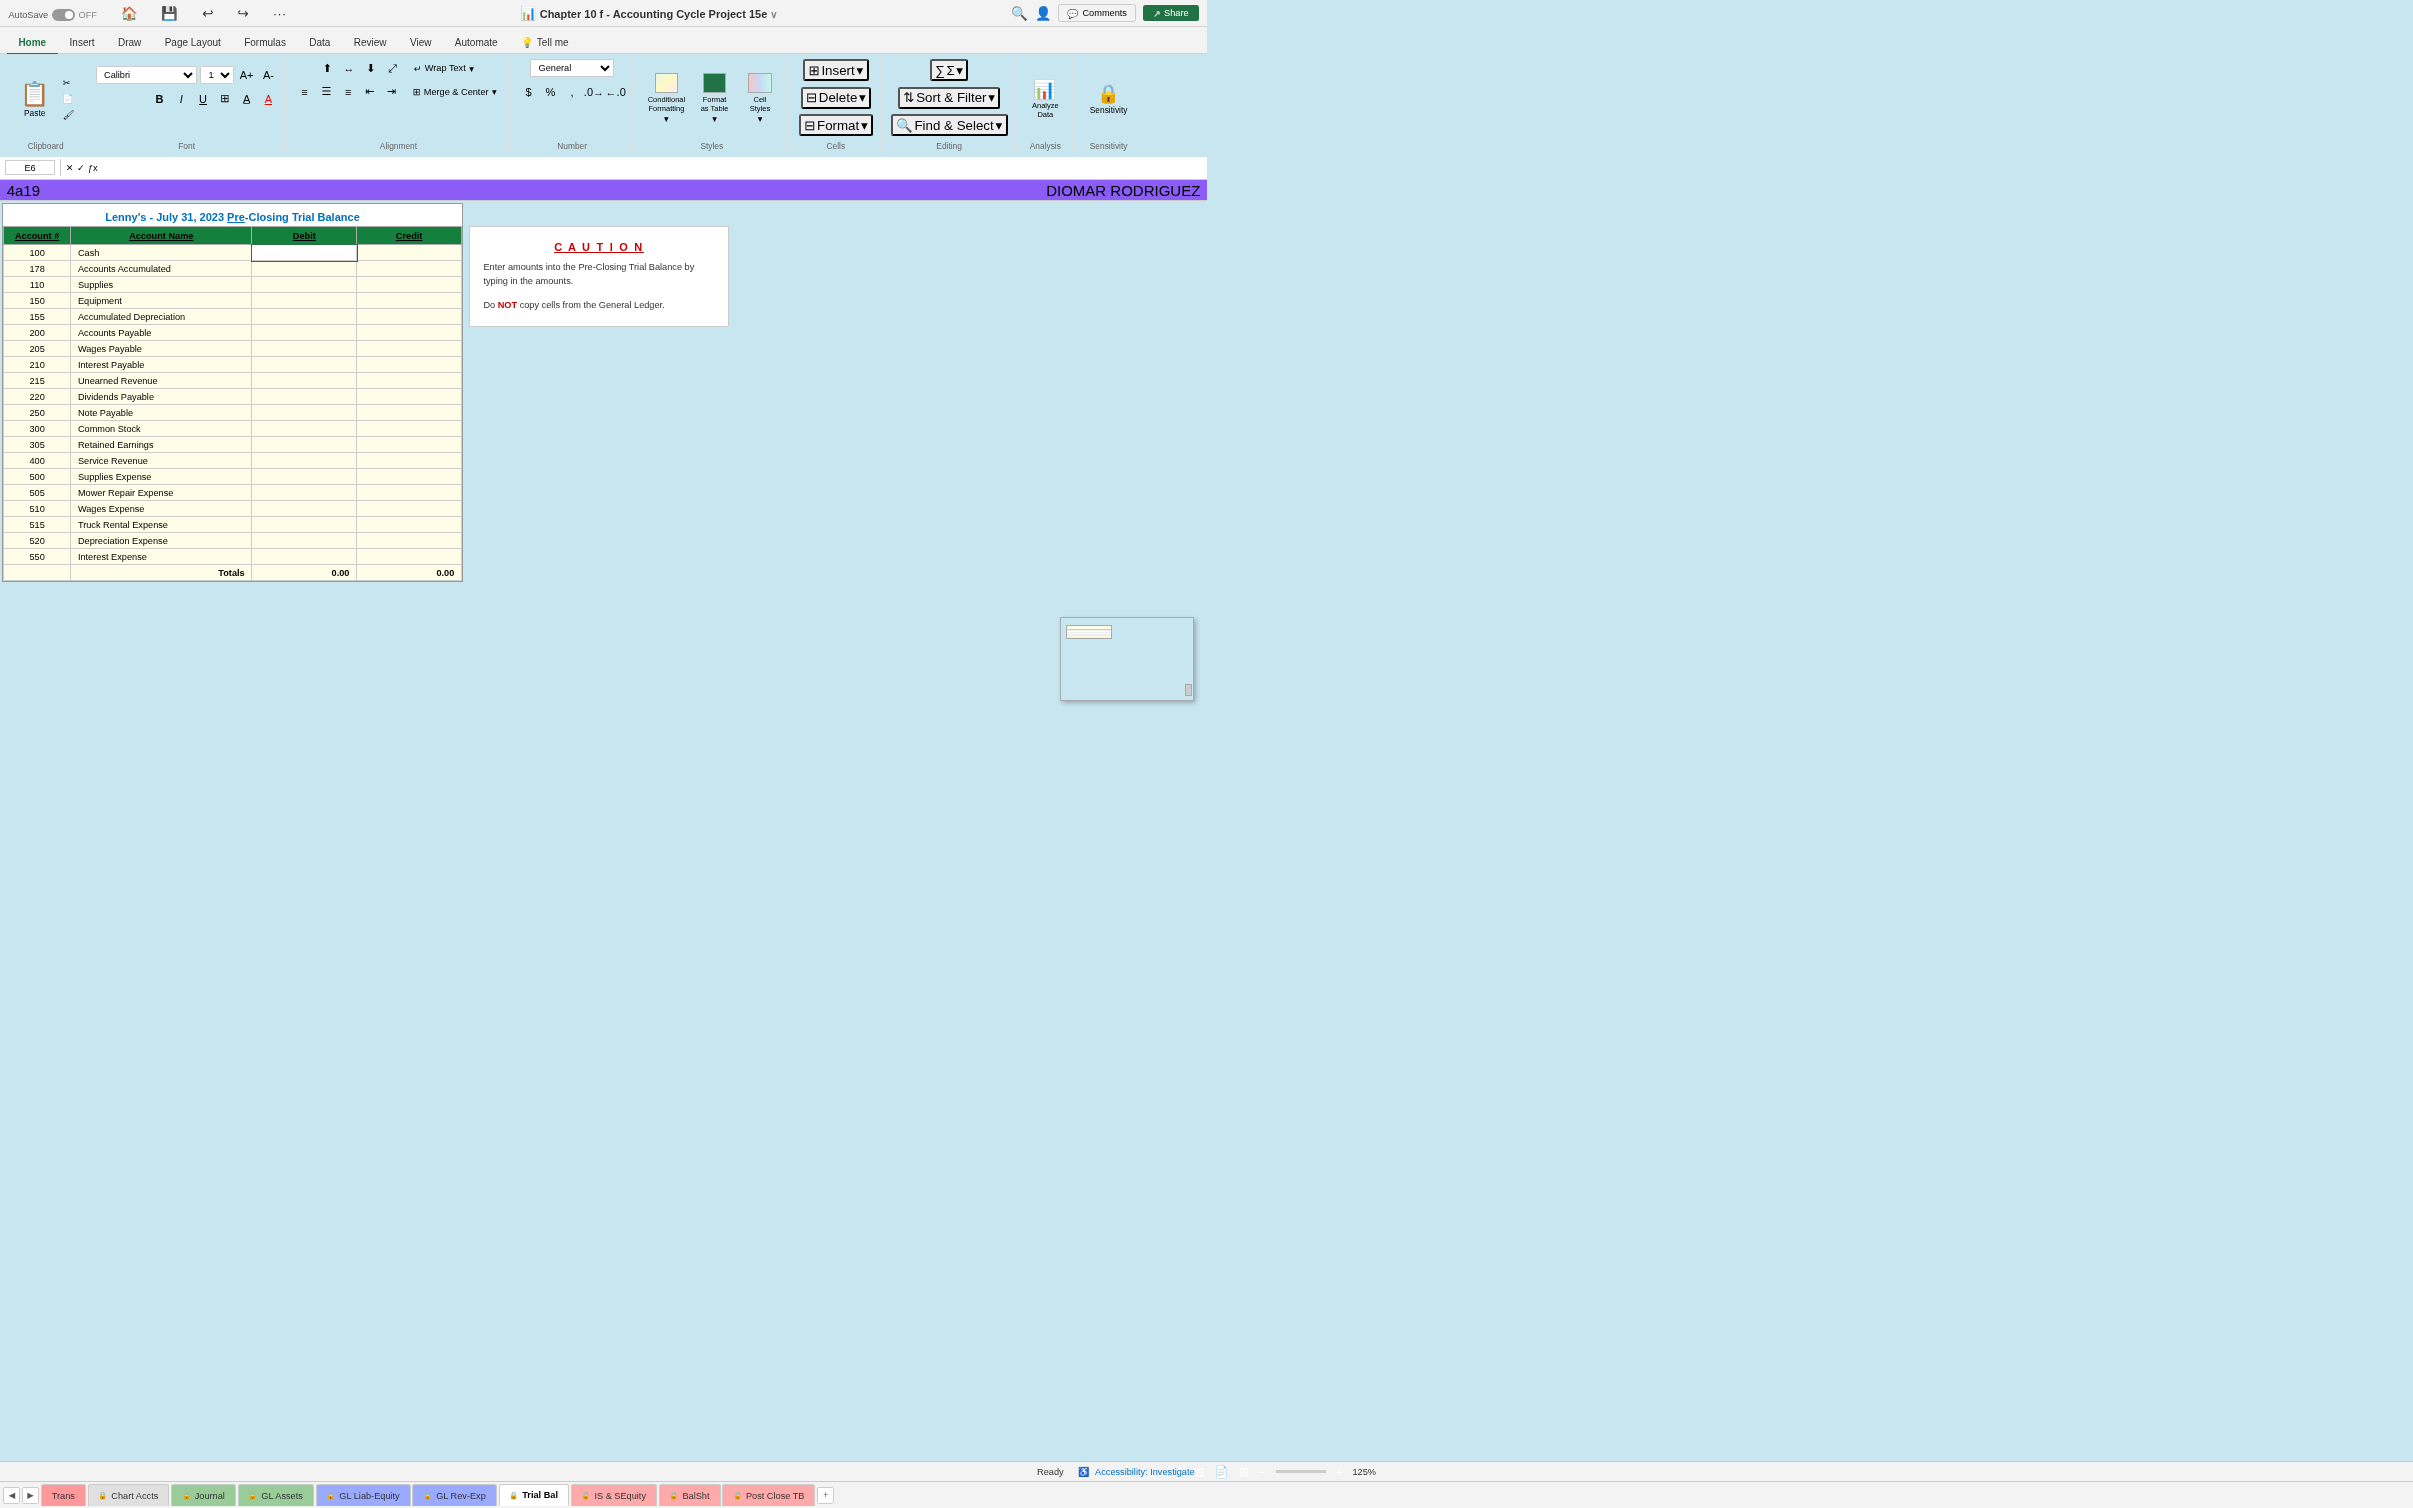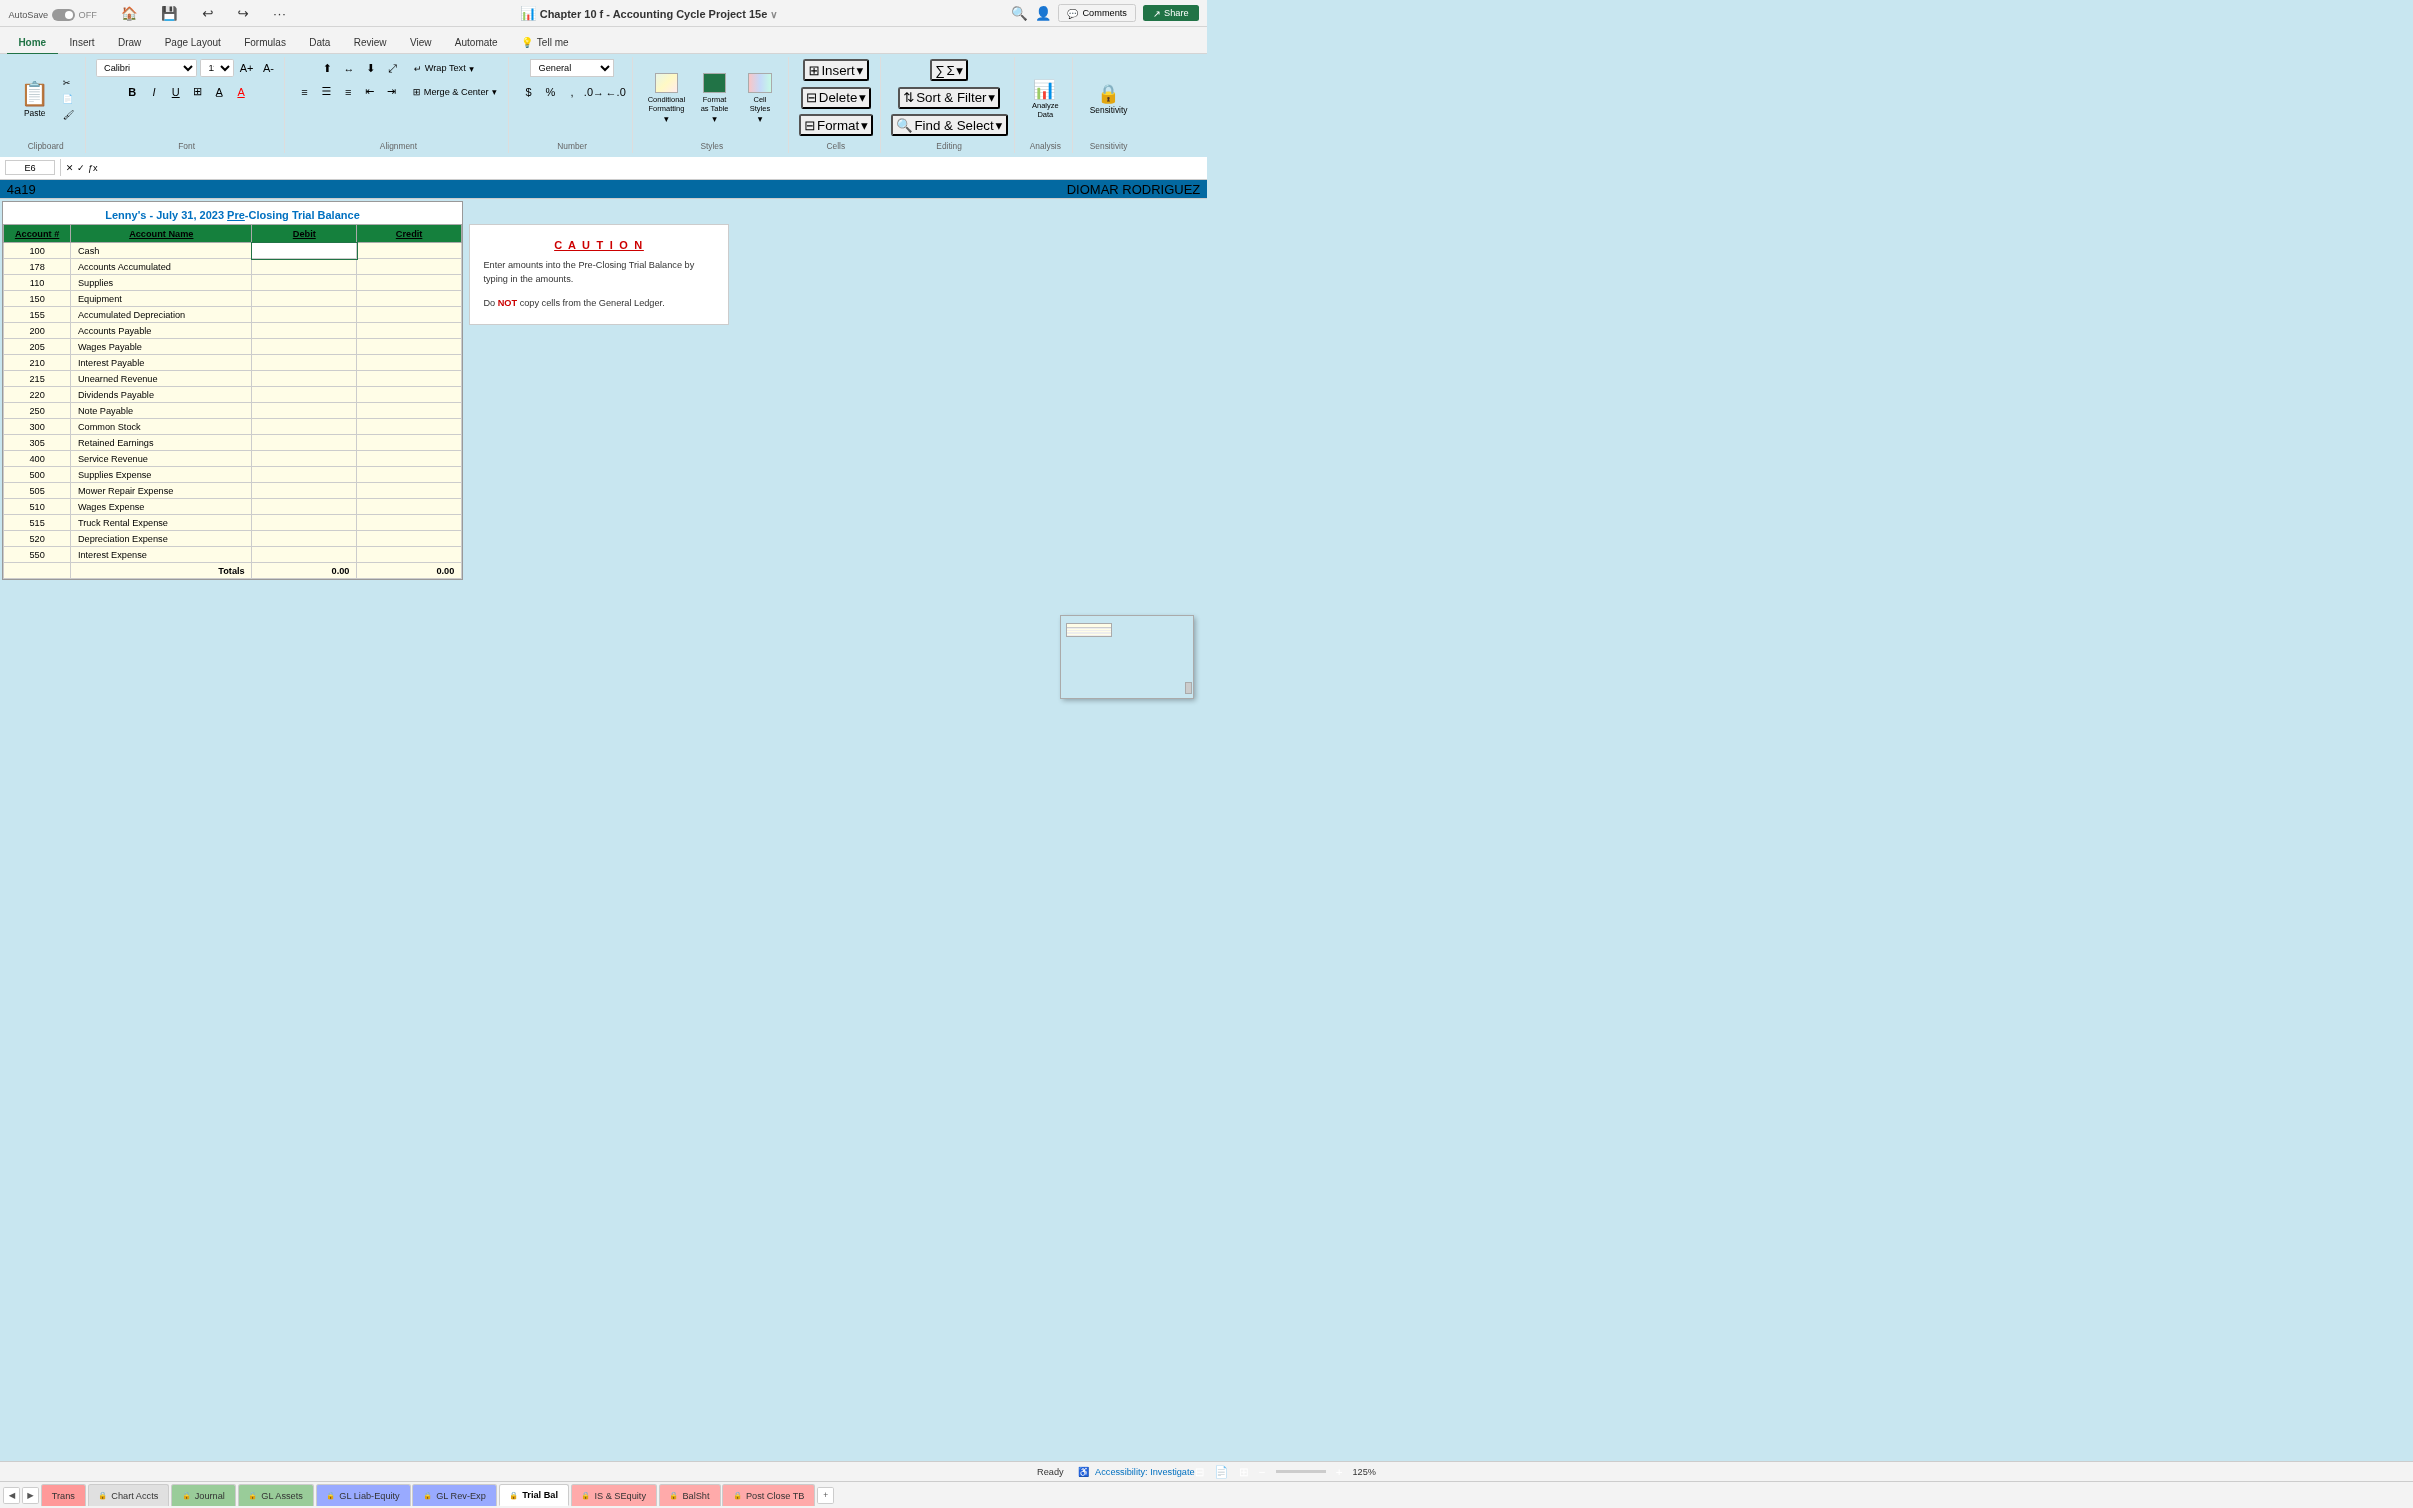--- a/index.html
+++ b/index.html
@@ -467,21 +467,21 @@
         </div>
         <div class="ribbon-btn-small">
           <span>🖌</span>
         </div>
       </div>
     </div>
     <div class="ribbon-group-label">Clipboard</div>
   </div>
 
   <div class="ribbon-group">
-    <div class="ribbon-group-content" style="flex-direction:column;align-items:center;">
+    <div class="ribbon-group-content" style="flex-direction:column;align-items:flex-end;margin-top:7px;">
       <div class="font-row">
         <select class="font-select">
           <option>Calibri</option>
         </select>
         <select class="size-select">
           <option>11</option>
         </select>
         <button class="icon-btn">A+</button>
         <button class="icon-btn">A-</button>
       </div>
@@ -649,21 +649,21 @@
   <input id="cell-ref" type="text" value="E6" style="">
   <div id="formula-bar-divider"></div>
   <div id="formula-icons">
     <span style="cursor:pointer;">✕</span>
     <span style="cursor:pointer;">✓</span>
     <span style="cursor:pointer;">ƒx</span>
   </div>
   <input id="formula-input" type="text" value="" style="">
 </div>
 
-<div style="background:#0369a1;padding:1.7px 6.7px;font-size:13px;border-bottom:0.8px solid #ccc;display:flex;justify-content:space-between;">
+<div style="background:#8b5cf6;padding:1.7px 6.7px;font-size:15px;border-bottom:0.8px solid #ccc;display:flex;justify-content:space-between;">
   <span>4a19</span>
   <span>DIOMAR RODRIGUEZ</span>
 </div>
 
 <div id="main-content" style="position:relative;flex:1;background:#c8e6f0;height:calc(754px - 27px - 72px - 27px - 23.5px - 27px - 18.4px);overflow:hidden;">
 
   <div id="sheet-area" style="position:relative;width:100%;height:100%;padding:2px;">
 
     
     <div id="trial-balance" style="background:white;border:1.7px solid #999;display:inline-block;min-width:461px;">

